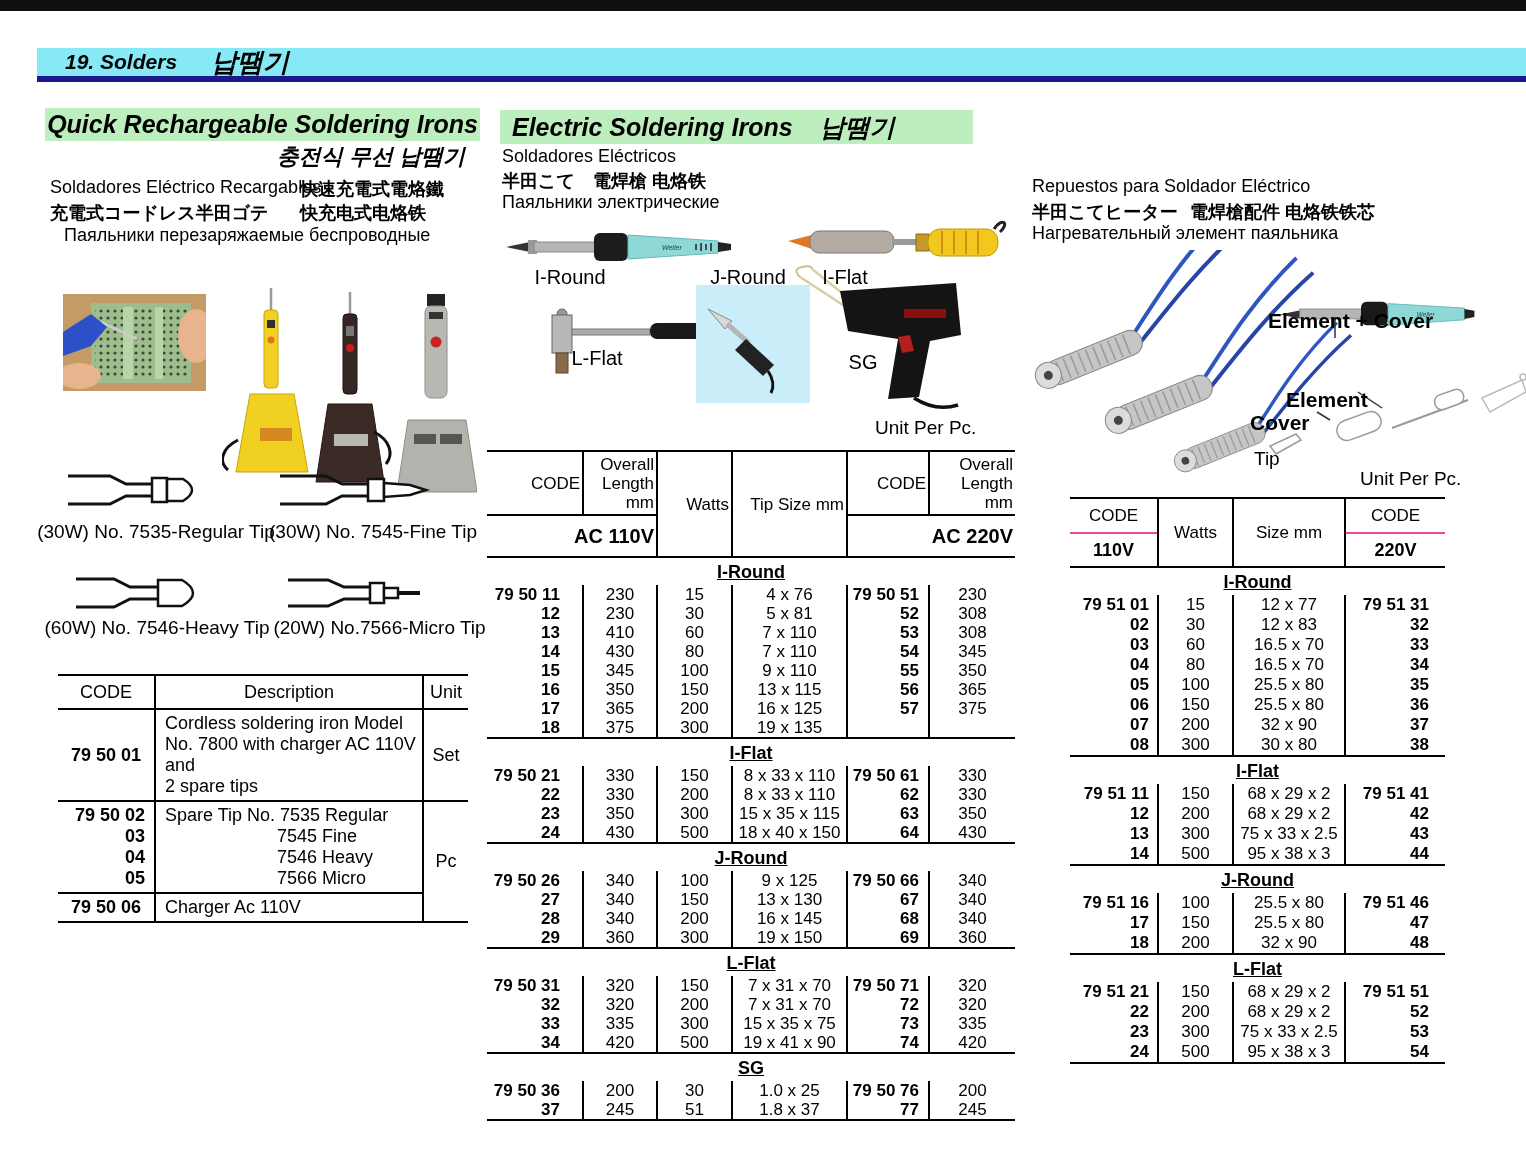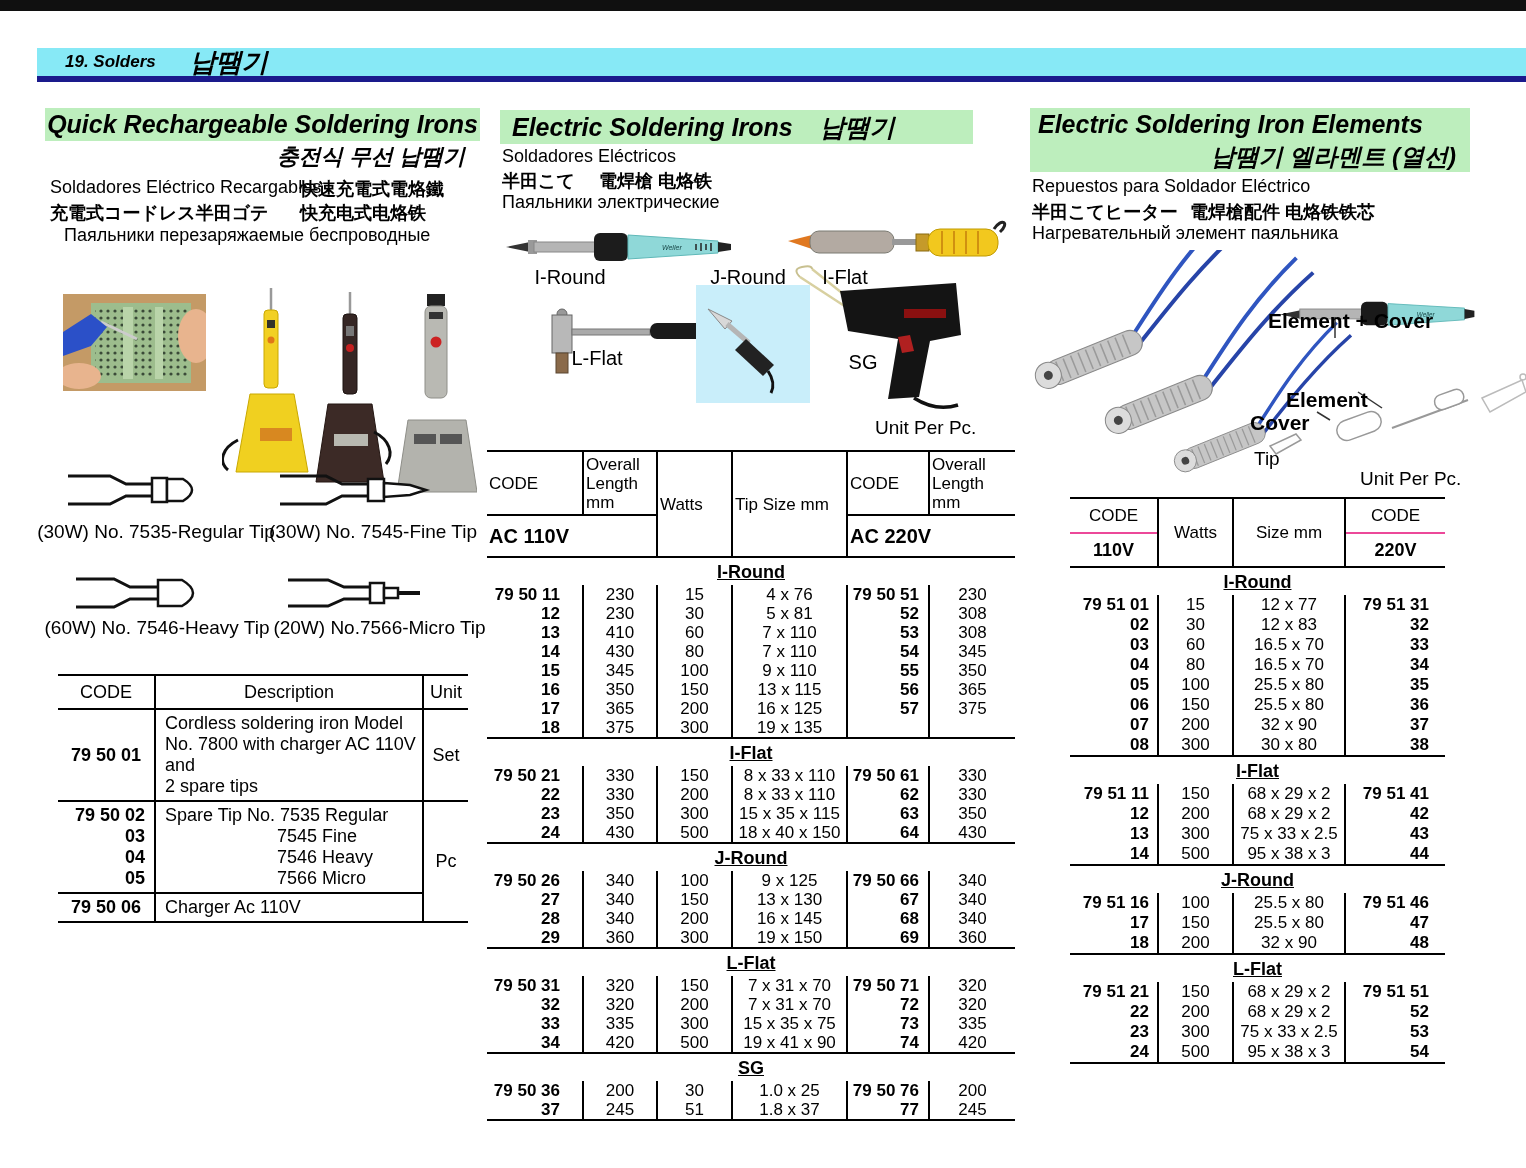--- a/index.html
+++ b/index.html
@@ -1,21 +1,21 @@
 <!DOCTYPE html>
 <html><head>
 <meta charset="utf-8">
 <style>
   html,body{margin:0;padding:0;background:#ffffff;}
   #page{position:relative;width:1526px;height:1168px;background:#fff;font-family:"Liberation Sans",sans-serif;color:#000;overflow:hidden;}
   .abs{position:absolute;}
   
   .topbar{left:0;top:0;width:1526px;height:11px;background:#101010;}
   .band{left:37px;top:48px;width:1489px;height:34px;background:#87e9f6;border-bottom:6px solid #1a1a8c;display:flex;align-items:center;gap:34px;padding-left:28px;box-sizing:border-box;}
-  .band .bt{font-size:17px;font-weight:bold;font-style:italic;}
+  .band .bt{font-size:21px;font-weight:bold;font-style:italic;}
   .band .btk{font-size:26px;font-weight:bold;font-style:italic;}
   
   .gtitle{background:#bdeebd;font-weight:bold;font-style:italic;}
   .g1{left:45px;top:108px;width:435px;height:33px;font-size:25px;text-align:center;line-height:33px;}
   .g1k{left:45px;top:142px;width:420px;text-align:right;font-size:22px;font-weight:bold;font-style:italic;}
   .g2{left:500px;top:110px;width:473px;height:34px;font-size:25px;display:flex;align-items:center;gap:27px;padding-left:12px;box-sizing:border-box;}
   .g3{left:1030px;top:108px;width:440px;height:64px;font-size:25px;padding:2px 14px 0 8px;box-sizing:border-box;}
   .g3 .l2{text-align:right;font-size:24px;margin-top:2px;}
   
   .ll{font-size:18px;white-space:nowrap;}
@@ -39,21 +39,21 @@
   .lt .desc .ind{padding-left:112px;}
   .lt .unit{text-align:center;}
   
   .sect .stitle{text-align:center;padding:4px 0 2px;}
   .sect .stitle span{font-weight:bold;font-size:18px;text-decoration:underline;}
   .sect.nb .stitle{border-top:2px solid #000;}
   .sect.last table{border-bottom:2px solid #000;}
   
   .mth,.mtab{border-collapse:collapse;table-layout:fixed;width:528px;font-size:17px;}
   .mth{border-top:2px solid #000;border-bottom:2px solid #000;}
-  .mth td{text-align:left;vertical-align:middle;padding:2px;line-height:19px;}
+  .mth td{text-align:right;vertical-align:middle;padding:2px;line-height:19px;}
   .mth .hc{height:58px;}
   .bl{border-left:2px solid #000;}
   .mth .hac{border-top:2px solid #000;font-weight:bold;font-size:20px;height:36px;}
   .mtab td{height:19px;line-height:19px;padding:0;}
   .mtab td+td{border-left:2px solid #000;}
   .mtab .c-c110{font-weight:bold;text-align:right;padding-right:22px;}
   .mtab .c-c220{font-weight:bold;text-align:right;padding-right:9px;}
   .mtab .c-len110,.mtab .c-watts,.mtab .c-len220,.mtab .c-tip{text-align:center;}
   
   .rth,.rtab{border-collapse:collapse;table-layout:fixed;width:375px;font-size:17px;}
@@ -215,21 +215,21 @@
     </tr>
   </tbody>
     </table>
 
   <div class="abs gtitle g2">
     <span>Electric Soldering Irons</span>
       <span>납땜기</span>
   </div>
   <div class="abs ll" style="left:502px;top:146px;">Soldadores Eléctricos</div>
   <div class="abs ll" style="left:502px;top:169px;width:300px;">
-    <span class="cjk">半田こて</span><span class="b" style="left:91px;margin-left:6px;">電焊槍 电烙铁</span>
+    <span class="cjk">半田こて</span><span class="b" style="left:91px;">電焊槍 电烙铁</span>
   </div>
   <div class="abs ll" style="left:502px;top:192px;">Паяльники электрические</div>
 
   <svg class="abs" style="left:500px;top:215px;" width="515" height="200">
 
     <polygon points="6,32 30,27 30,37" fill="#333"></polygon>
     <rect x="28" y="25" width="9" height="14" fill="#999"></rect>
     <rect x="34" y="27" width="62" height="10" fill="#b5b5b5" stroke="#888"></rect>
     <rect x="94" y="18" width="34" height="28" rx="6" fill="#1c1c1c"></rect>
     <polygon points="128,20 218,26 218,38 128,44" fill="#8fd8d8" stroke="#5fb8b8"></polygon>
@@ -558,24 +558,20 @@
               <td class="c-watts">51</td>
               <td class="c-tip">1.8 x 37</td>
               <td class="c-c220">77</td>
               <td class="c-len220">245</td>
             </tr>
           </tbody>
         </table>
     </div>
   </div>
 
-  <div class="abs gtitle g3">
-    <div>Electric Soldering Iron Elements</div>
-    <div class="l2">납땜기 엘라멘트 (열선)</div>
-  </div>
   <div class="abs ll" style="left:1032px;top:176px;">Repuestos para Soldador Eléctrico</div>
   <div class="abs ll" style="left:1032px;top:200px;width:420px;">
     <span class="cjk">半田こてヒーター</span><span class="b" style="left:158px;">電焊槍配件 电烙铁铁芯</span>
   </div>
   <div class="abs ll" style="left:1032px;top:223px;">Нагревательный элемент паяльника</div>
 
   <svg class="abs" style="left:1030px;top:250px;" width="496" height="240">
     <g transform="translate(12,115) rotate(-22)">
       <path d="M96,6 C130,-18 170,-48 228,-72" stroke="#2f55c0" stroke-width="4" fill="none"></path>
       <path d="M98,17 C135,-4 182,-32 238,-52" stroke="#2744a8" stroke-width="4" fill="none"></path>

